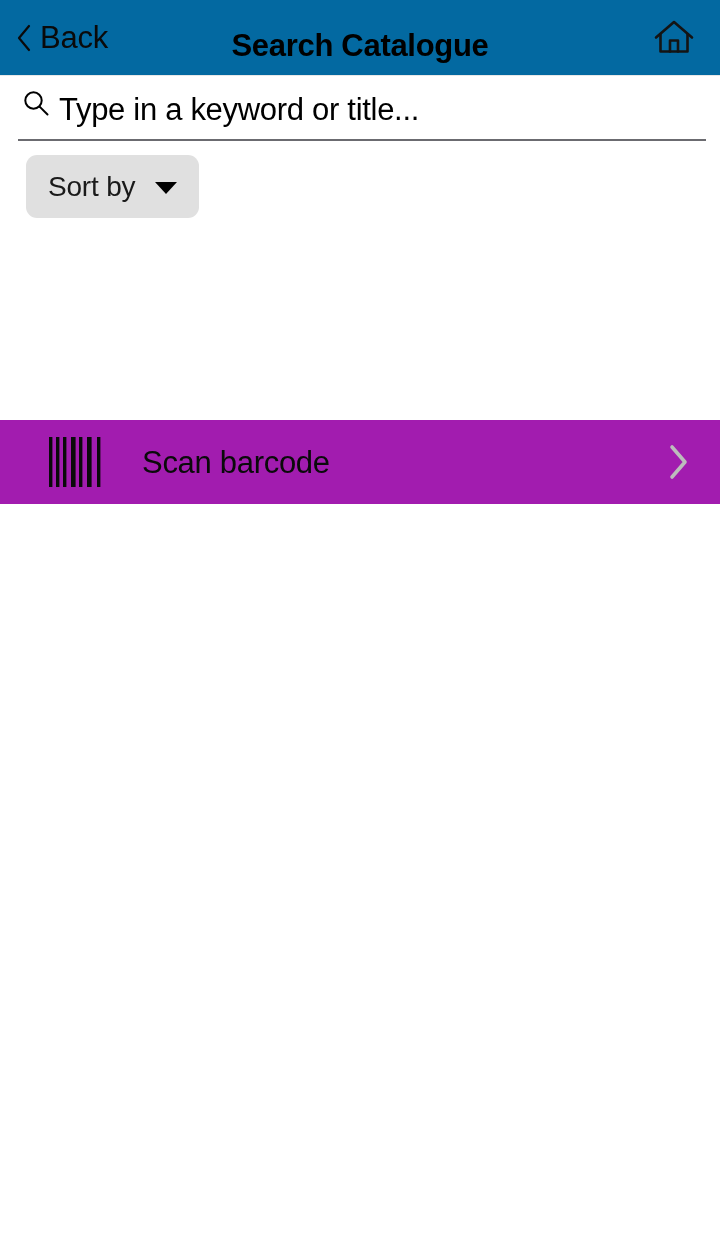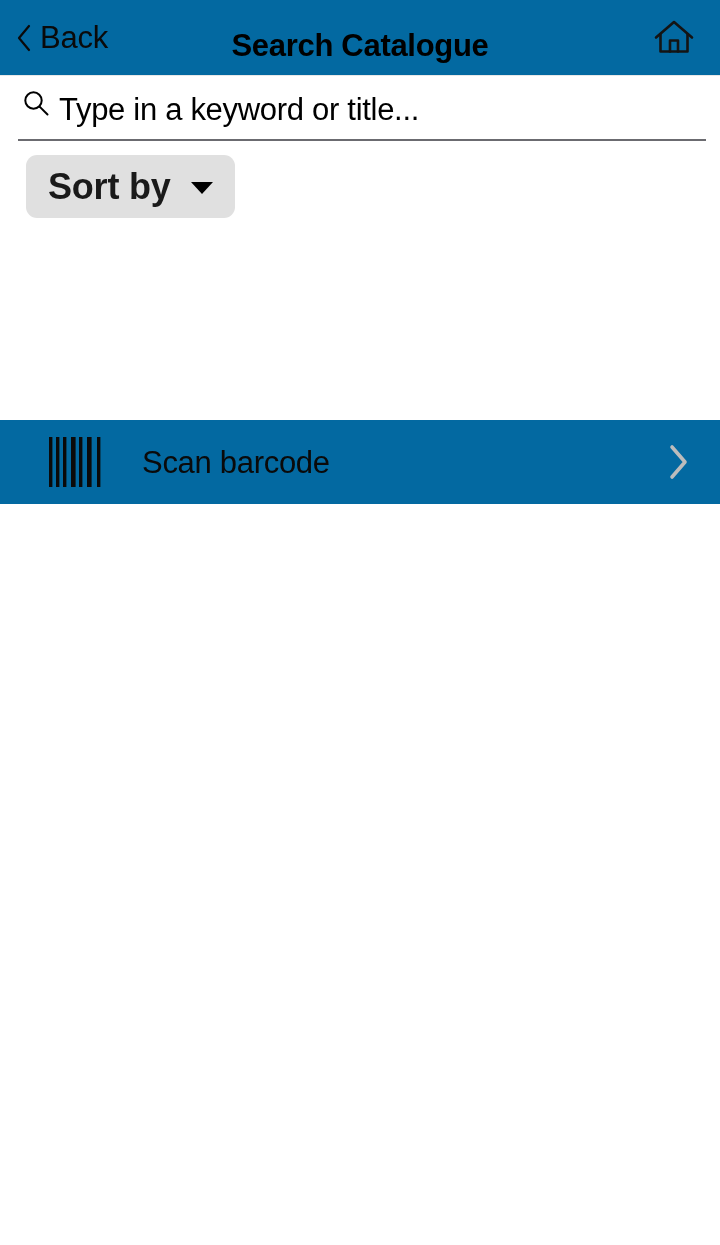--- a/index.html
+++ b/index.html
@@ -139,22 +139,22 @@
     border-radius: 11px;
     display: flex;
     align-items: center;
     gap: 20px;
     padding: 0 22px;
     cursor: pointer;
     font-family: "Liberation Sans", sans-serif;
   }
 
   .chip-label {
-    font-size: 36px;
-    font-weight: 700;
+    font-size: 28px;
+    font-weight: 400;
     letter-spacing: -0.2px;
     color: #1a1a1a;
     white-space: nowrap;
     line-height: 1;
   }
 
   .caret-down {
     width: 0; height: 0;
     flex: none;
     border-left: 11px solid transparent;
@@ -167,21 +167,21 @@
   .scan-row {
     position: absolute;
     left: 0;
     top: 420px;
     width: 720px;
     height: 84px;
     display: flex;
     align-items: center;
     padding: 0 30px 0 48px;
     cursor: pointer;
-    background: #0369a1;
+    background: #a21caf;
     text-align: center;
   }
 
   .barcode-icon {
     width: 60px;
     height: 54px;
     flex: none;
     display: block;
   }
 

